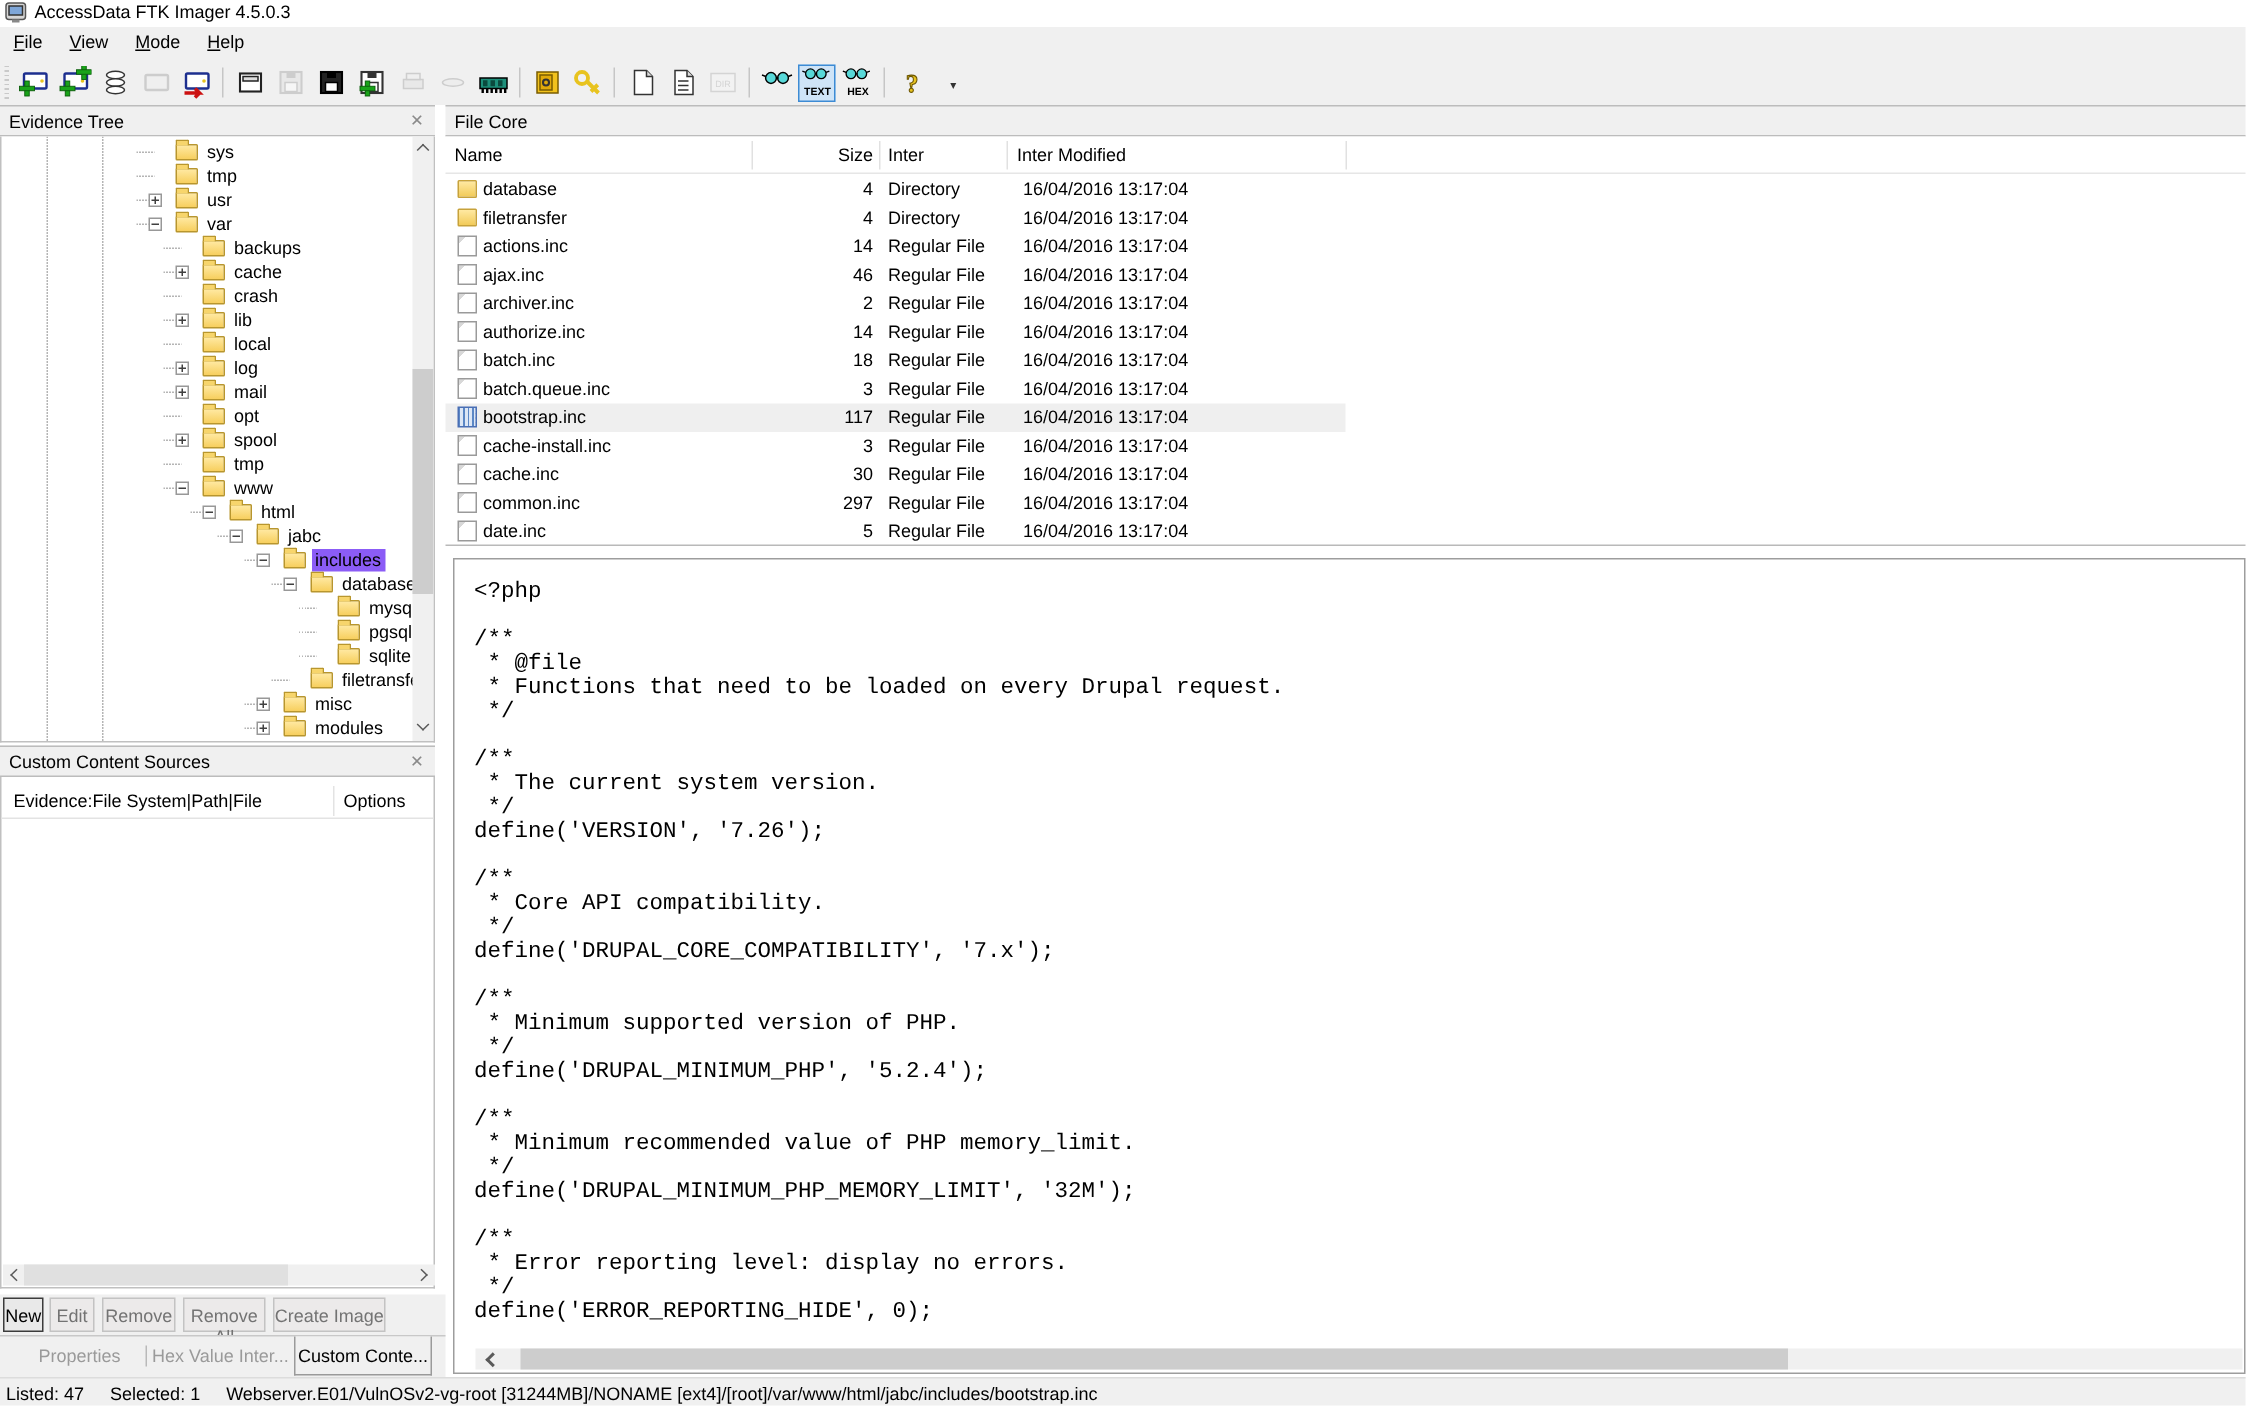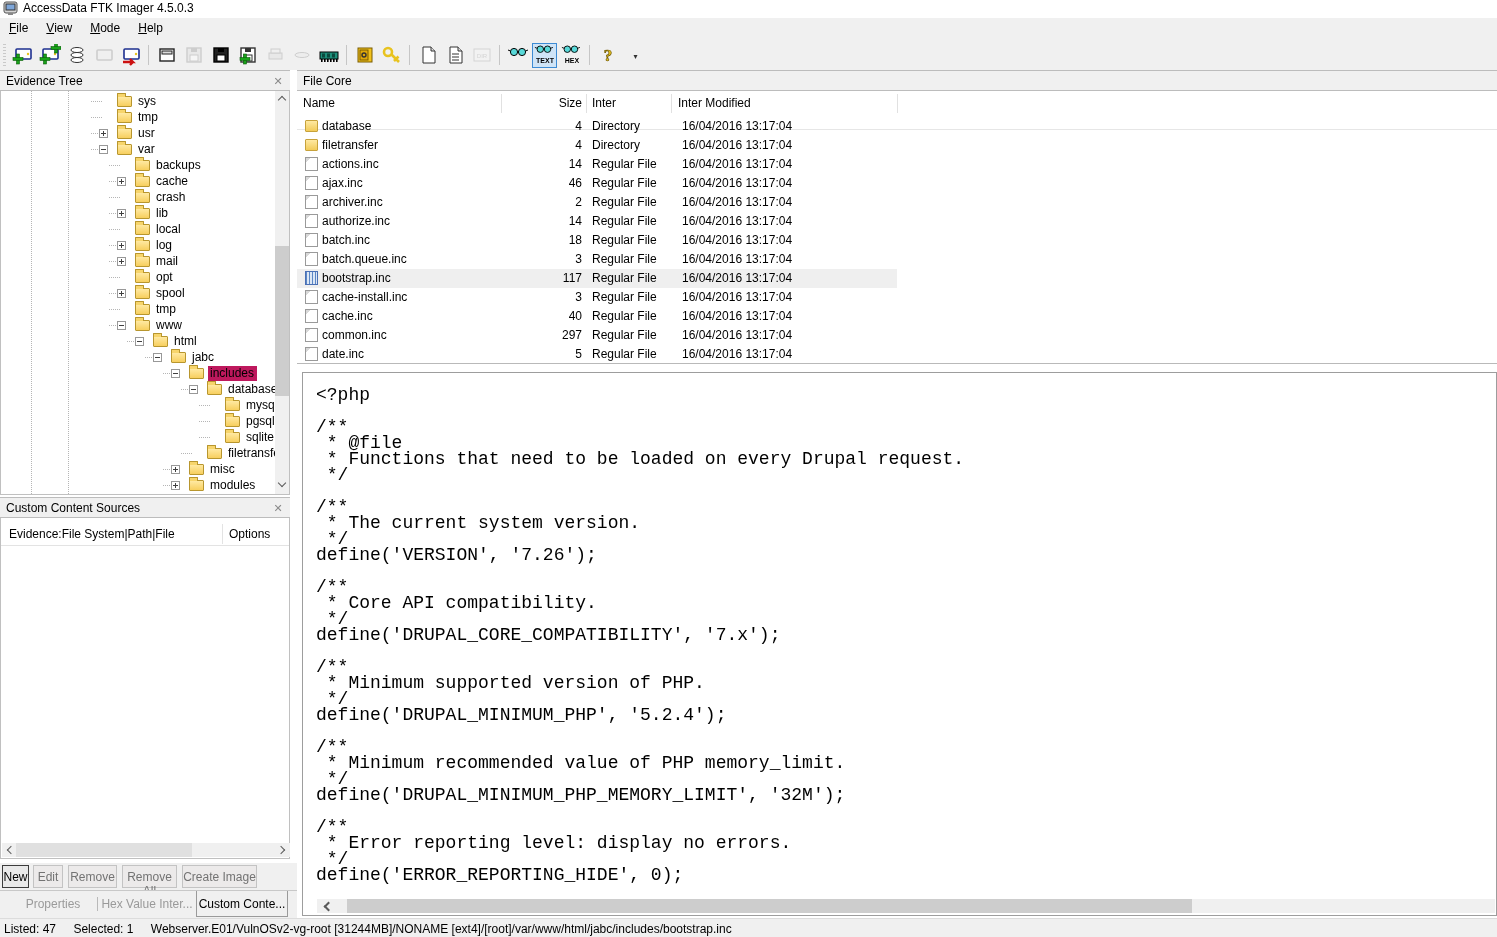--- a/index.html
+++ b/index.html
@@ -43,21 +43,21 @@
   .tree-row .connector { position:absolute; top:8px; height:1px; width:12px;
      background:repeating-linear-gradient(to right,#b5b5b5 0 1px,transparent 1px 2px); }
   .expand-box { position:absolute; top:3.5px; width:9px; height:9px; background:#fff; border:1px solid #989898; }
   .expand-box::before { content:''; position:absolute; left:1px; top:3px; width:5px; height:1px; background:#404040; }
   .expand-box.plus::after { content:''; position:absolute; left:3px; top:1px; width:1px; height:5px; background:#404040; }
   .folder-icon { position:absolute; top:3px; width:15px; height:11px; background:linear-gradient(#ffe9a2,#f7cf5e);
      border:1px solid #b8962e; border-radius:1px; }
   .folder-icon::before { content:''; position:absolute; left:-1px; top:-4px; width:7px; height:3px;
      background:#f7d56c; border:1px solid #b8962e; border-bottom:none; border-radius:1px 1px 0 0; }
   .tree-label { position:absolute; top:1px; padding:0 3px 1px 2px; white-space:nowrap; }
-  .tree-label.selected { background:#be185d; }
+  .tree-label.selected { background:#8b5cf6; }
 
   
   .vscroll { position:absolute; width:14px; background:#f0f0f0; }
   .hscroll { position:absolute; height:14px; background:#f0f0f0; }
   .sb-thumb { position:absolute; background:#cdcdcd; }
   .chev { position:absolute; width:6px; height:6px; border-left:1px solid #5a5a5a; border-top:1px solid #5a5a5a; }
   .chev.up    { transform:rotate(45deg); }
   .chev.down  { transform:rotate(225deg); }
   .chev.left  { transform:rotate(-45deg); }
   .chev.right { transform:rotate(135deg); }
@@ -79,38 +79,38 @@
   .btn.primary { border:1px solid #3c3c3c; background:#e9e9e9; }
   .btn.disabled { color:#737373; border-color:#c3c3c3; background:#eceaea; }
   #left-tabs { position:absolute; left:0; top:890px; width:297px; height:28px; background:#f0f0f0; border-top:1px solid #c8c8c8; }
   .tab { position:absolute; top:0; height:26px; padding-top:6px; text-align:center; color:#9a9a9a; }
   .tab.active { color:#000; border:1px solid #9a9a9a; border-top:none; background:#f0f0f0; }
   .tab-sep { position:absolute; top:6px; width:1px; height:14px; background:#b9b9b9; }
 
   
   #filelist-title { top:70px; left:297px; width:1200px; }
   #filelist-body { position:absolute; left:297px; top:91px; width:1200px; height:273px; background:#fff; border-bottom:1px solid #b9b9b9; }
-  #filelist-header { position:absolute; left:0; top:0; width:100%; height:39px; border-bottom:1px solid #e6e6e6; }
+  #filelist-header { position:absolute; left:0; top:0; width:100%; height:25px; border-bottom:1px solid #e6e6e6; }
   .flh-sep { position:absolute; top:3px; width:1px; height:19px; background:#e1e1e1; }
   .flh-label { position:absolute; top:5px; }
   #fl-rows { position:absolute; left:0; top:26px; width:100%; }
   .fl-row { position:absolute; left:0; height:19px; width:600px; }
   .fl-row.selected { background:#efefef; }
   .fl-cell { position:absolute; top:2px; white-space:nowrap; }
   .fl-icon { position:absolute; left:8px; top:2px; width:13px; height:14px; }
   .fl-icon.folder { top:3px; height:12px; background:linear-gradient(#ffe9a2,#f2cb59); border:1px solid #c7a23b; border-radius:1px; }
   .fl-icon.file { background:#fff; border:1px solid #9a9a9a;
      background-image:linear-gradient(135deg,#d8d8d8 0 3px,transparent 3px); }
   .fl-icon.file-selected { border:1px solid #4a6fb5;
      background-image:repeating-linear-gradient(to right,#5b87c5 0 1px,#dce6f5 1px 3px),repeating-linear-gradient(to bottom,#5b87c5 0 1px,#dce6f5 1px 3px); }
 
   
   #viewer { position:absolute; left:302px; top:372px; width:1195px; height:544px; background:#fff; border:1px solid #9d9d9d; }
   #code { position:absolute; left:13px; top:14px; font-family:"Liberation Mono","DejaVu Sans Mono",monospace;
-     font-size:18px; line-height:16px; white-space:pre; }
+     font-size:15px; line-height:16px; white-space:pre; }
   #viewer-hscroll { left:14px; bottom:2px; width:1178px; }
 
   
   #statusbar { position:absolute; left:0; top:918px; width:100%; height:19px; background:#f0f0f0;
      border-top:1px solid #dcdcdc; padding:3px 0 0 4px; }
   #statusbar span { margin-right:14px; }
   #statusbar #status-path { margin-right:0; }
 </style>
 </head>
 <body>
@@ -565,21 +565,21 @@
         <div class="fl-row" style="top: 171px;">
           <span class="fl-icon file"></span>
           <span class="fl-cell" style="left: 25px;">cache-install.inc</span>
           <span class="fl-cell" style="left: 230px; width: 55px; text-align: right;">3</span>
           <span class="fl-cell" style="left: 295px;">Regular File</span>
           <span class="fl-cell" style="left: 385px;">16/04/2016 13:17:04</span>
         </div>
         <div class="fl-row" style="top: 190px;">
           <span class="fl-icon file"></span>
           <span class="fl-cell" style="left: 25px;">cache.inc</span>
-          <span class="fl-cell" style="left: 230px; width: 55px; text-align: right;">40</span>
+          <span class="fl-cell" style="left: 230px; width: 55px; text-align: right;">30</span>
           <span class="fl-cell" style="left: 295px;">Regular File</span>
           <span class="fl-cell" style="left: 385px;">16/04/2016 13:17:04</span>
         </div>
         <div class="fl-row" style="top: 209px;">
           <span class="fl-icon file"></span>
           <span class="fl-cell" style="left: 25px;">common.inc</span>
           <span class="fl-cell" style="left: 230px; width: 55px; text-align: right;">297</span>
           <span class="fl-cell" style="left: 295px;">Regular File</span>
           <span class="fl-cell" style="left: 385px;">16/04/2016 13:17:04</span>
         </div>

